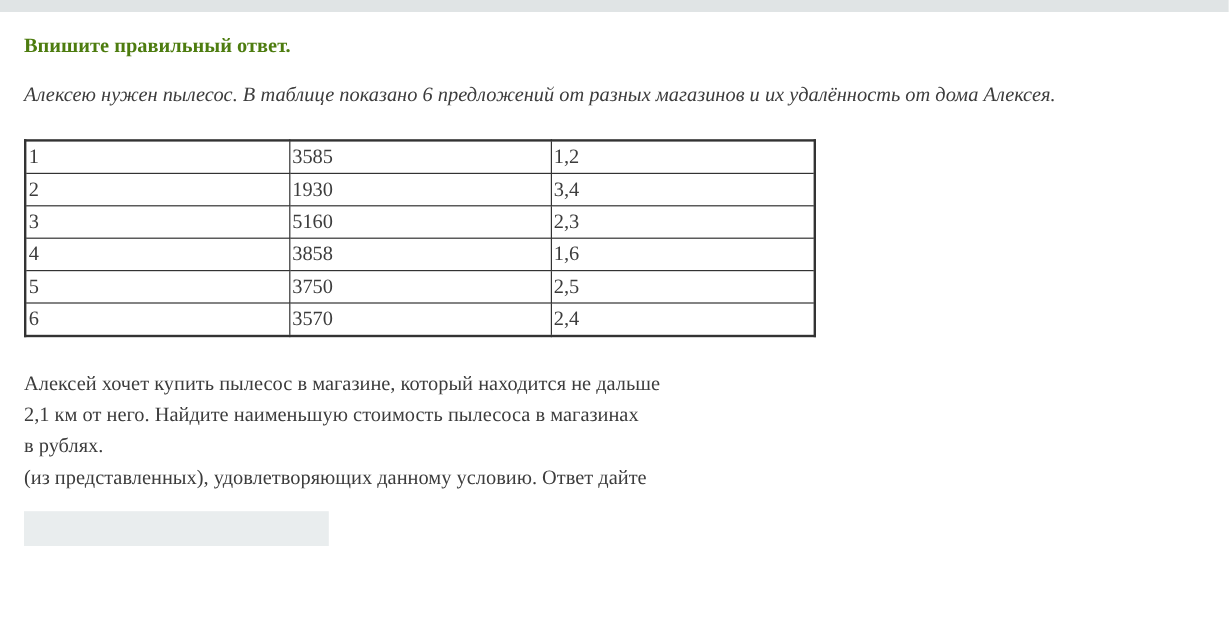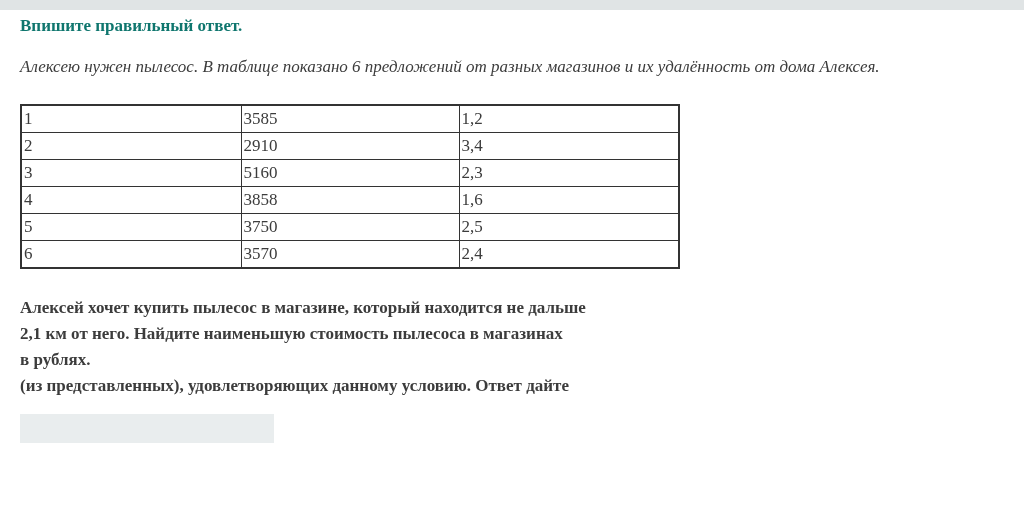--- a/index.html
+++ b/index.html
@@ -13,25 +13,25 @@
   }
   .top-bar {
     width: 100%;
     height: 10px;
     background: #e0e4e5;
   }
   .content {
     padding: 0 20px;
   }
   .page-title {
-    margin-top: 5px;
+    margin-top: 17px;
     font-size: 17px;
     line-height: 22px;
     font-weight: bold;
-    color: #0f766e;
+    color: #4d7c0f;
   }
   .intro-text {
     margin-top: 19px;
     font-size: 17px;
     line-height: 22px;
     font-style: italic;
   }
   table.offers {
     margin-top: 26px;
     border-collapse: collapse;
@@ -55,21 +55,20 @@
     height: 52px;
     line-height: 24px;
   }
   table.offers tr.data-row td {
     height: 27px;
     line-height: 24px;
   }
   .question-text {
     margin-top: 26px;
     font-size: 17px;
-    font-weight: bold;
   }
   .question-text .q-line {
     line-height: 26px;
   }
   .answer-input {
     display: block;
     margin-top: 15px;
     width: 254px;
     height: 29px;
     background: #e9edee;
@@ -99,21 +98,21 @@
         <col class="c3">
     </colgroup>
     <tbody>
       <tr class="data-row">
         <td>1</td>
         <td>3585</td>
         <td>1,2</td>
       </tr>
       <tr class="data-row">
         <td>2</td>
-        <td>2910</td>
+        <td>1930</td>
         <td>3,4</td>
       </tr>
       <tr class="data-row">
         <td>3</td>
         <td>5160</td>
         <td>2,3</td>
       </tr>
       <tr class="data-row">
         <td>4</td>
         <td>3858</td>

